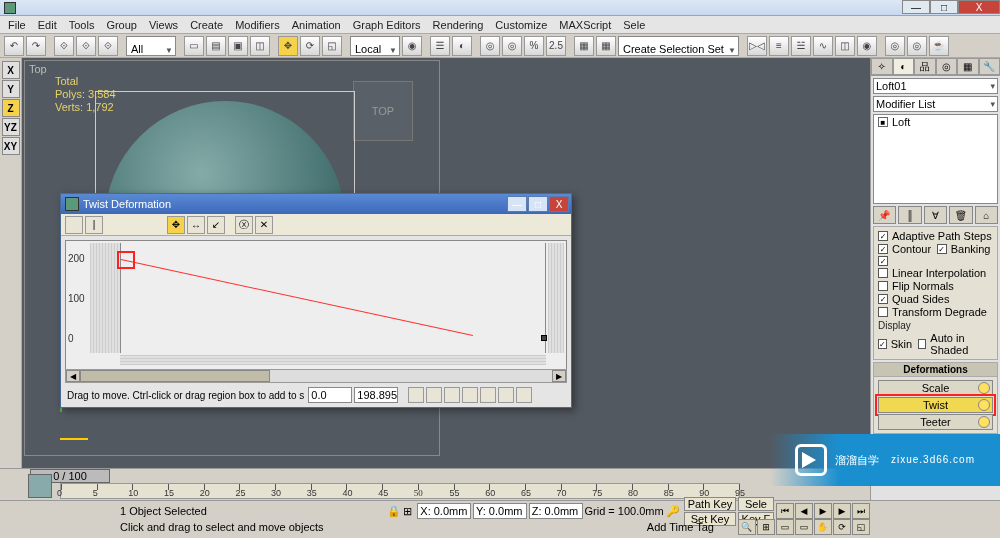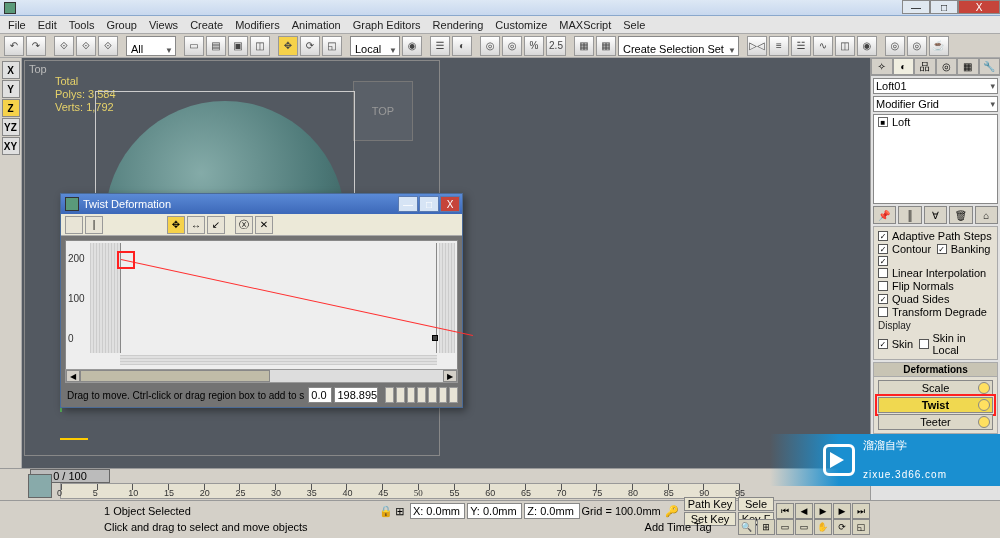--- a/index.html
+++ b/index.html
@@ -55,21 +55,21 @@
 .mgizmo { position:absolute; }
 .mgizmo .axY { width:2px; height:60px; background:#3dd33d; position:absolute; left:0; top:-60px;} 
 .mgizmo .axX { width:60px; height:2px; background:#4080ff; position:absolute; left:-60px; top:0;} 
 .mgizmo .axY:after{content:'';position:absolute;top:-6px;left:-3px;border:4px solid transparent;border-bottom:8px solid #3dd33d;}
 .mgizmo .axX:before{content:'';position:absolute;left:-6px;top:-3px;border:4px solid transparent;border-right:8px solid #4080ff;}
 .mgizmo .sq { position:absolute; left:-1px; top:-15px; width:14px; height:14px; border:1px solid #ffcc00; }
 .redarrow { position:absolute; width:140px; height:2px; background:#ff2020; transform:rotate(20deg); }
 .redarrow:before { content:''; position:absolute; left:-8px; top:-4px; border:5px solid transparent; border-right:12px solid #ff2020; }
 
 
-.dlg { position:absolute; left:38px; top:135px; width:403px; height:215px; border:1px solid #4a6a96; background:#737373; box-shadow:3px 3px 8px rgba(0,0,0,.4); }
+.dlg { position:absolute; left:38px; top:135px; width:512px; height:215px; border:1px solid #4a6a96; background:#e5e5e5; box-shadow:3px 3px 8px rgba(0,0,0,.4); }
 .dlg .dTitle { height:20px; background:linear-gradient(#5a8ad6,#3c68b8); color:#fff; display:flex; align-items:center; padding-left:4px; }
 .dlg .dTitle .dicon { width:14px; height:14px; background:#5a9a7a; border:1px solid #333; margin-right:4px; }
 .dlg .dCtl { position:absolute; right:2px; top:2px; display:flex; gap:1px; }
 .dlg .dCtl div { width:20px; height:16px; background:#d6e4f5; border:1px solid #5a7ab0; display:flex; align-items:center; justify-content:center; font-size:10px; }
 .dlg .dCtl .dc { background:#c6443a; color:#fff; }
 .dlg .dtb { height:22px; background:#ece9d8; border-bottom:1px solid #aaa; display:flex; align-items:center; padding:0 4px; gap:2px; }
 .dlg .dtb .dbtn { width:18px; height:18px; border:1px solid #999; background:#e8e4d6; display:flex; align-items:center; justify-content:center; font-size:10px; }
 .dlg .graph { position:absolute; left:4px; top:46px; right:4px; height:130px; background:#eee; border:1px solid #888; }
 .dlg .graph .yaxis { position:absolute; left:24px; top:2px; bottom:16px; width:30px; background:repeating-linear-gradient(90deg,#ccc,#ccc 1px,#e0e0e0 1px,#e0e0e0 3px); }
 .dlg .graph .plotarea { position:absolute; left:54px; right:20px; top:2px; bottom:16px; background:#eee; border-left:1px solid #888; border-right:1px solid #888; }
@@ -101,43 +101,43 @@
 
 .rollout { margin:2px; border:1px solid #aaa; background:#e4e0d4; }
 .rollout .rh { background:#c8c4b4; padding:1px 4px; font-weight:bold; font-size:10px; border-bottom:1px solid #aaa; }
 .rollout .rb { padding:2px 4px; }
 .chk { display:flex; align-items:center; margin:1px 0; font-size:10px; }
 .chk .cb { width:10px; height:10px; border:1px solid #555; background:#fff; margin-right:4px; display:flex; align-items:center; justify-content:center; font-size:8px;}
 .grpline { font-size:10px; margin:2px 0 1px 0; color:#222;}
 .deformbtn { height:16px; border:1px solid #888; background:#dcd8c8; margin:1px 0; display:flex; align-items:center; justify-content:center; font-size:10px; position:relative; }
 .deformbtn.on { background:#f0d850; }
 .deformbtn .bulb { position:absolute; right:2px; width:12px; height:12px; border:1px solid #888; background:#ffe060; border-radius:50%; }
-.deformbtn.hl { outline:2px solid #ff2020; outline-offset:1px;font-weight:bold; }
+.deformbtn.hl { outline:2px solid #ff2020; outline-offset:1px; }
 
 
 .timeline { position:absolute; left:0; right:130px; bottom:38px; height:32px; background:#d4d0c8; border-top:1px solid #999; }
 .tlplay { position:absolute; left:30px; top:0; height:14px; width:80px; background:#bbb; border:1px solid #666; display:flex; align-items:center; justify-content:center; font-size:10px;}
 .ruler { position:absolute; top:14px; left:60px; right:130px; height:16px; background:#e6e2d2; border:1px solid #999;}
 .ruler .tk { position:absolute; top:0; width:1px; height:6px; background:#555; }
 .ruler .lbl { position:absolute; top:4px; font-size:9px; color:#333;}
 .prompticon { position:absolute; left:28px; bottom:2px; width:24px; height:24px; background:#8aa; border:1px solid #666;}
 
 .statusbar { position:absolute; left:0; right:0; bottom:0; height:38px; background:#d4d0c8; border-top:1px solid #999; display:flex; align-items:center; padding:0 4px; gap:4px;}
 .scriptbox { position:absolute; left:4px; bottom:4px; width:50px; height:30px; background:#f5f3e5; border:1px solid #888; font-size:10px; padding:1px;}
-.statusline { position:absolute; left:104px; bottom:3px; right:130px; height:16px; display:flex; align-items:center; gap:2px;}
+.statusline { position:absolute; left:120px; bottom:3px; right:130px; height:16px; display:flex; align-items:center; gap:2px;}
 .xyzfield { width:60px; height:16px; border:1px solid #888; background:#fff; display:flex; align-items:center; padding:0 2px; font-size:10px;}
 .autokey { width:52px; height:14px; border:1px solid #888; background:#e8e4d0; font-size:10px; display:flex; align-items:center; justify-content:center;}
 .playbtns { display:flex; gap:1px; }
 .playbtns div { width:18px; height:16px; border:1px solid #888; background:#d8d4c0; display:flex; align-items:center; justify-content:center; font-size:9px;}
 
 
 .watermark { position:absolute; right:0; bottom:52px; width:230px; height:52px; background:linear-gradient(90deg,rgba(0,0,0,0),#1a8fd0 30%,#1a8fd0); display:flex; align-items:center; justify-content:center; gap:8px;}
 .watermark .play { width:32px; height:32px; border:3px solid #fff; border-radius:6px; display:flex; align-items:center; justify-content:center;}
 .watermark .play:after { content:''; border:8px solid transparent; border-left:14px solid #fff; margin-left:4px;}
-.watermark .wt { color:#fff; font-size:18px; font-family:"Microsoft YaHei",sans-serif; display:flex; flex-direction:column; line-height:18px;gap:12px; }
+.watermark .wt { color:#fff; font-size:18px; font-family:"Microsoft YaHei",sans-serif; display:flex; flex-direction:row; line-height:18px;gap:12px; }
 .watermark .wt .sub { font-size:10px; letter-spacing:1px;}
 
 
 .hatch { background:repeating-linear-gradient(45deg,#999,#999 2px,#ddd 2px,#ddd 4px); }
 </style>
 </head>
 <body>
 
 <div class="titlebar">
   <div class="icon"></div>
@@ -315,21 +315,21 @@
     <div style="background:#f0eee0">◐</div>
     <div>品</div>
     <div>◎</div>
     <div>▦</div>
     <div>🔧</div>
   </div>
   <div class="cpfield">
       <span>Loft01</span>
     </div>
   <div class="cpfield">
-      <span>Modifier Grid</span>
+      <span>Modifier List</span>
     </div>
   <div class="stackbox">
     <div class="row">
         <div class="box">■</div>
         <span>Loft</span>
       </div>
   </div>
   <div class="panelbtns">
     <div>📌</div>
     <div>║</div>
@@ -358,21 +358,21 @@
         </div>
       <div class="chk">
           <div class="cb">✓</div>
           <span>Quad Sides</span>
         </div>
       <div class="chk">
           <div class="cb"></div>
           <span>Transform Degrade</span>
         </div>
       <div class="grpline">Display</div>
-      <div class="chk"><div class="cb">✓</div><span>Skin</span>&nbsp;&nbsp;<div class="cb"></div><span>Skin in Local</span></div>
+      <div class="chk"><div class="cb">✓</div><span>Skin</span>&nbsp;&nbsp;<div class="cb"></div><span>Auto in Shaded</span></div>
     </div>
   </div>
 
   <div class="rollout">
     <div class="rh" style="text-align:center">Deformations</div>
     <div class="rb">
       <div class="deformbtn">
           <span>Scale</span>
           <div class="bulb"></div>
         </div>

